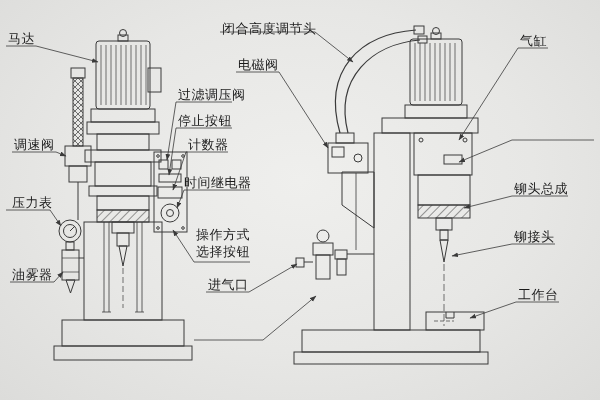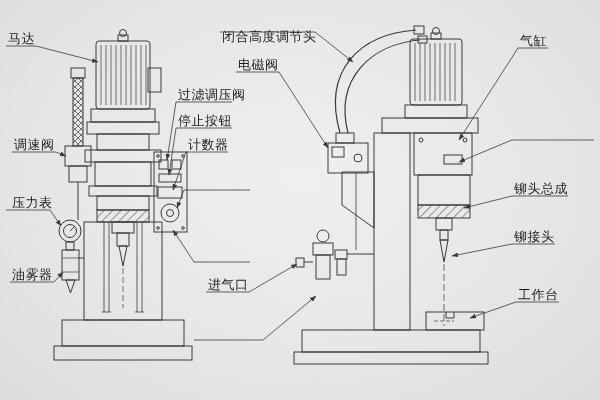--- a/index.html
+++ b/index.html
@@ -159,21 +159,23 @@
     </g>
   </svg>
 
   <div class="lbl" style="left:8px;top:30px">马达</div>
   <div class="lbl" style="left:14px;top:136px">调速阀</div>
   <div class="lbl" style="left:12px;top:194px">压力表</div>
   <div class="lbl" style="left:12px;top:266px">油雾器</div>
   <div class="lbl" style="left:178px;top:86px">过滤调压阀</div>
   <div class="lbl" style="left:178px;top:112px">停止按钮</div>
   <div class="lbl" style="left:188px;top:136px">计数器</div>
+  <div class="lbl" style="left:184px;top:174px">时间继电器</div>
+  <div class="lbl wrap" style="left:196px;top:226px">操作方式选择按钮</div>
   <div class="lbl" style="left:208px;top:276px">进气口</div>
   <div class="lbl" style="left:238px;top:56px">电磁阀</div>
-  <div class="lbl" style="left:222px;top:28px">闭合高度调节头</div>
+  <div class="lbl" style="left:222px;top:20px">闭合高度调节头</div>
   <div class="lbl" style="left:520px;top:32px">气缸</div>
   <div class="lbl" style="left:514px;top:180px">铆头总成</div>
   <div class="lbl" style="left:514px;top:228px">铆接头</div>
   <div class="lbl" style="left:518px;top:286px">工作台</div>
 
 </div>
 
 </body></html>

